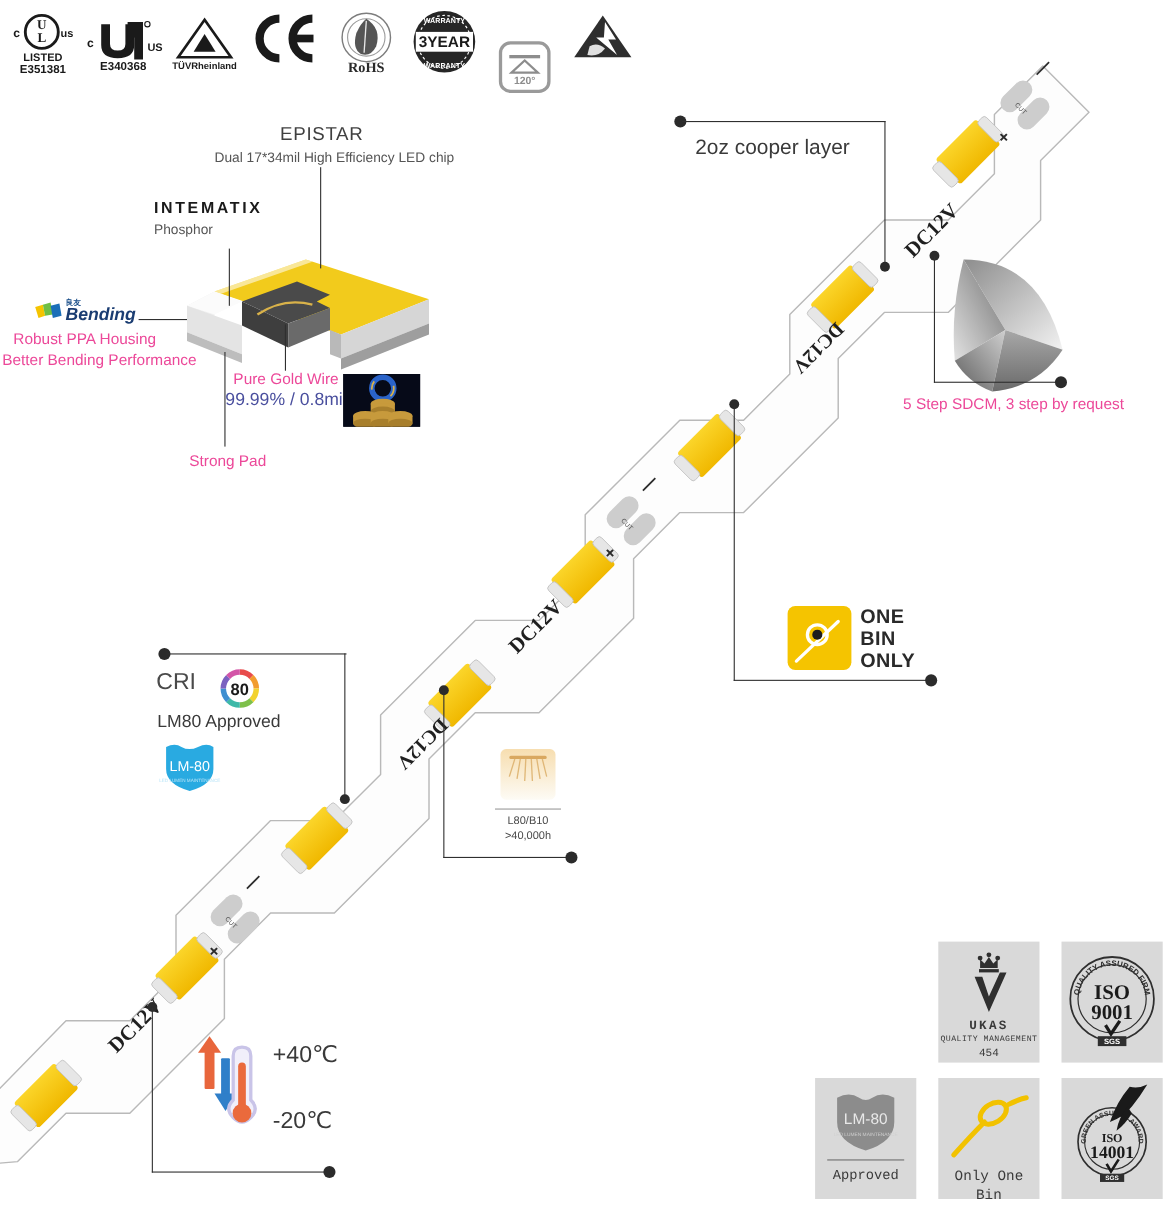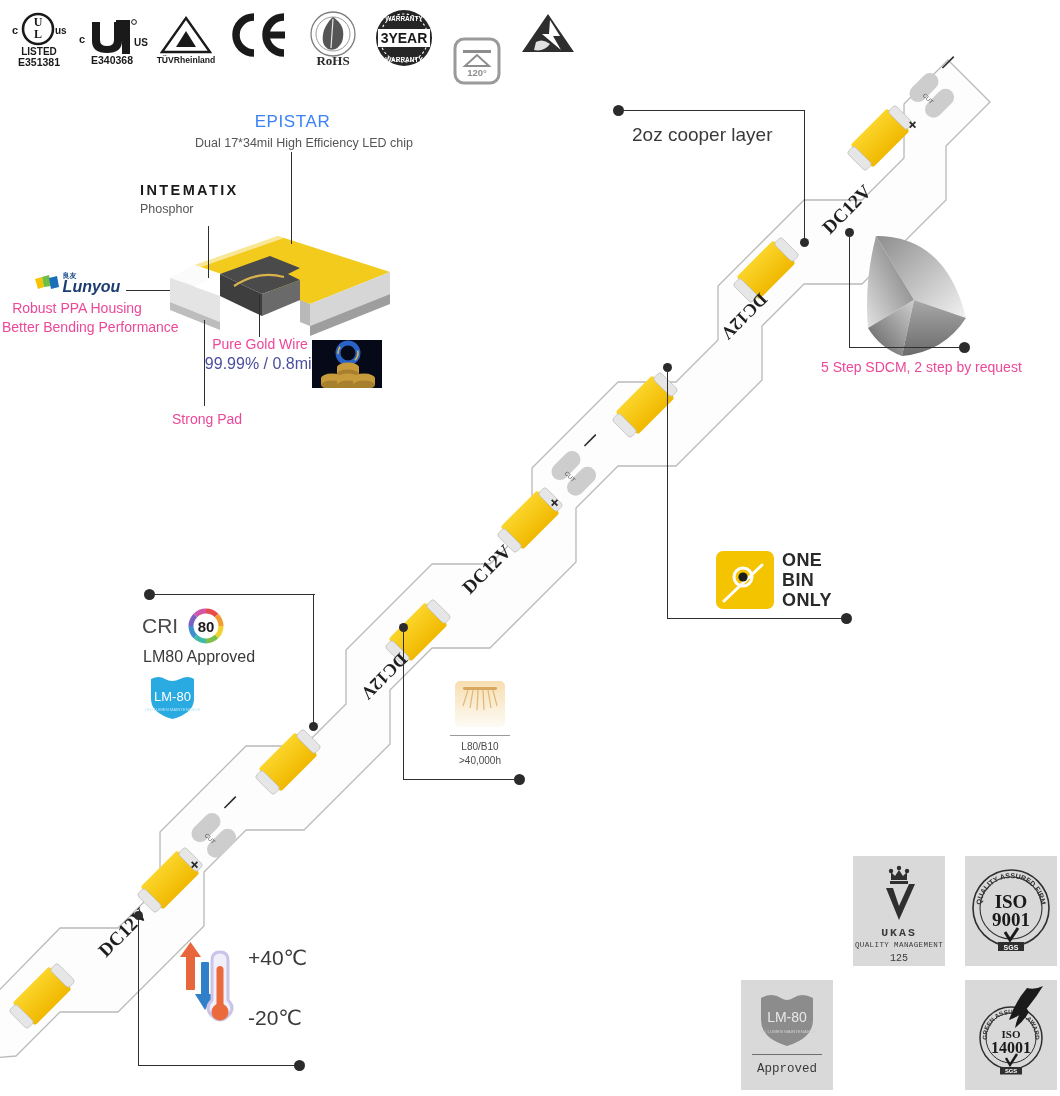--- a/index.html
+++ b/index.html
@@ -127,21 +127,21 @@
     <polygon points="160,74 240,42 240,64 160,96" fill="#d6d6d6"></polygon>
     <polygon points="160,96 240,64 240,74 160,106" fill="#9e9e9e"></polygon>
 
     <polygon points="150,70 160,74 160,96 150,92" fill="#b9b9b9"></polygon>
 
     <polygon points="45,35 128,6 134,8 51,37" fill="#ffffff" opacity="0.55"></polygon>
   </svg>
 </div>
 
 <div class="abs" style="left:195px;top:112px;width:195px;text-align:center;">
-  <div style="font-size:17px;color:#3b82f6;letter-spacing:.6px;">EPISTAR</div>
+  <div style="font-size:17px;color:#404040;letter-spacing:.6px;">EPISTAR</div>
   <div class="lbl-sm" style="margin-top:3px;">Dual 17*34mil High Efficiency LED chip</div>
 </div>
 <div class="leader v" style="left:291px;top:152px;height:92px;"></div>
 
 <div class="abs" style="left:140px;top:182px;width:135px;text-align:left;">
   <div style="font-size:14.5px;font-weight:bold;color:#1a1a1a;letter-spacing:2.4px;">
     <span>INTEMATIX</span>
   </div>
   <div class="lbl-sm" style="margin-top:3px;">Phosphor</div>
 </div>
@@ -149,21 +149,21 @@
 
 <div class="abs" style="left:2px;top:272px;width:150px;text-align:center;">
   <div style="display:flex;align-items:center;justify-content:center;gap:3px;">
     <svg width="26" height="18" viewBox="0 0 26 18">
       <path d="M1 4 L8 2 L10 12 L4 14 Z" fill="#f5c400"></path>
       <path d="M8 2 L15 0 L17 11 L10 12 Z" fill="#6fbf44"></path>
       <path d="M15 3 L23 1 L25 12 L17 14 Z" fill="#1b6fb8"></path>
     </svg>
     <div style="text-align:left;line-height:1;">
       <div style="font-size:7px;color:#1b4f8a;font-weight:bold;">良友</div>
-      <div style="font-size:16px;color:#1b3d72;font-weight:bold;font-style:italic;">Lunyou</div>
+      <div style="font-size:16px;color:#1b3d72;font-weight:bold;font-style:italic;">Bending</div>
     </div>
   </div>
   <div class="lbl" style="margin-top:4px;">Robust PPA Housing</div>
   <div class="lbl">Better Bending Performance</div>
 </div>
 <div class="leader h" style="left:126px;top:290px;width:44px;"></div>
 
 <div class="leader v" style="left:259px;top:295px;height:42px;"></div>
 <div class="abs" style="left:190px;top:335px;width:140px;text-align:center;">
   <div class="lbl">Pure Gold Wire</div>
@@ -329,21 +329,21 @@
     <path d="M14 4 Q84 4 104 86 L52 68 Z" fill="url(#c1)"></path>
     <path d="M14 4 L52 68 L6 96 Q2 50 14 4 Z" fill="url(#c2)"></path>
     <path d="M6 96 L52 68 L40 124 Q18 116 6 96 Z" fill="url(#c3)"></path>
     <path d="M52 68 L104 86 Q82 120 40 124 Z" fill="url(#c4)"></path>
   </svg>
 </div>
 <div class="dot sm" style="left:845px;top:228px;"></div>
 <div class="leader v" style="left:849px;top:233px;height:115px;"></div>
 <div class="leader h" style="left:849px;top:347px;width:114px;"></div>
 <div class="dot" style="left:959px;top:342px;"></div>
-<div class="lbl abs" style="left:821px;top:358px;font-size:14px;">5 Step SDCM, 2 step by request</div>
+<div class="lbl abs" style="left:821px;top:358px;font-size:14px;">5 Step SDCM, 3 step by request</div>
 
 <div class="abs" style="left:716px;top:551px;width:58px;height:58px;">
   <svg width="58" height="58" viewBox="0 0 58 58">
     <rect width="58" height="58" rx="7" fill="#f5c400"></rect>
     <path d="M8 50 L46 14" stroke="#fff" stroke-width="3" stroke-linecap="round"></path>
     <path d="M30 14 L50 14 L50 34" fill="none" stroke="#fff" stroke-width="0"></path>
     <path d="M36 10 Q50 12 50 24" fill="none" stroke="#fff" stroke-width="3" stroke-linecap="round" opacity="0"></path>
     <circle cx="27" cy="26" r="9" fill="none" stroke="#fff" stroke-width="3"></circle>
     <circle cx="27" cy="26" r="4.6" fill="#1d1d1d"></circle>
   </svg>
@@ -356,21 +356,21 @@
 <div class="dot sm" style="left:663px;top:363px;"></div>
 <div class="leader v" style="left:667px;top:368px;height:251px;"></div>
 <div class="leader h" style="left:667px;top:618px;width:178px;"></div>
 <div class="dot" style="left:841px;top:613px;"></div>
 
 <div class="dot" style="left:144px;top:589px;"></div>
 <div class="leader h" style="left:151px;top:594px;width:164px;"></div>
 <div class="leader v" style="left:313px;top:594px;height:132px;"></div>
 <div class="dot sm" style="left:309px;top:722px;"></div>
 
-<div class="abs" style="left:142px;top:608px;display:flex;align-items:center;gap:10px;">
+<div class="abs" style="left:142px;top:608px;display:flex;align-items:flex-start;gap:22px;">
   <span style="font-size:21px;color:#4a4a4a;">CRI</span>
   <span style="position:relative;width:36px;height:36px;display:inline-block;">
     <svg width="36" height="36" viewBox="0 0 36 36">
       <g stroke-width="5" fill="none">
         <path d="M18 3 A15 15 0 0 1 28.6 7.4" stroke="#e84b4b"></path>
         <path d="M28.6 7.4 A15 15 0 0 1 33 18" stroke="#f29c2e"></path>
         <path d="M33 18 A15 15 0 0 1 28.6 28.6" stroke="#f2d22e"></path>
         <path d="M28.6 28.6 A15 15 0 0 1 18 33" stroke="#7ec04a"></path>
         <path d="M18 33 A15 15 0 0 1 7.4 28.6" stroke="#3fb9a8"></path>
         <path d="M7.4 28.6 A15 15 0 0 1 3 18" stroke="#3f8fd0"></path>
@@ -458,21 +458,21 @@
           <circle cx="54" cy="11" r="2.2"></circle>
         <rect x="37" y="21" width="18" height="3"></rect>
         <path d="M33 28 L46 60 L62 24 L56 24 L46 46 L40 28 Z"></path>
       </g>
     </svg>
     <div class="gcap" style="font-weight:bold;letter-spacing:2px;font-size:11.5px;">
       <span>UKAS</span></div>
     <div class="gcap" style="font-size:7.5px;letter-spacing:.4px;">
       <span>QUALITY MANAGEMENT</span></div>
     <div class="gcap" style="font-size:10px;margin-top:1px;">
-      <span>125</span></div>
+      <span>454</span></div>
   </div>
 
   <div class="gbox" style="left:224px;top:0;width:92px;height:110px;">
     <svg width="92" height="110" viewBox="0 0 92 110">
       <circle cx="46" cy="52" r="38" fill="none" stroke="#2f2f2f" stroke-width="1.6"></circle>
       <circle cx="46" cy="52" r="31" fill="none" stroke="#2f2f2f" stroke-width="1.1"></circle>
       <path id="arcT" d="M16 52 A30 30 0 0 1 76 52" fill="none"></path>
       <text font-size="7.2" font-family="Liberation Sans, sans-serif" font-weight="bold" fill="#2f2f2f">
         <textPath href="#arcT" startOffset="50%" text-anchor="middle">QUALITY ASSURED FIRM</textPath></text>
       <text x="46" y="52" font-size="19" text-anchor="middle" font-family="Liberation Serif, serif" font-weight="bold" fill="#1a1a1a">ISO</text>
@@ -486,20 +486,29 @@
   <div class="gbox" style="left:0;top:124px;width:92px;height:110px;">
     <svg width="92" height="64" viewBox="0 0 92 64" style="margin-top:8px;">
       <path d="M20 10 Q31 4 40 10 Q46 14 52 10 Q61 4 72 10 L72 32 Q72 50 46 58 Q20 50 20 32 Z" fill="#8c8c8c"></path>
       <text x="46" y="34" font-size="14" text-anchor="middle" font-family="Liberation Sans, sans-serif" fill="#e8e8e8">LM-80</text>
       <text x="46" y="45" font-size="4.4" text-anchor="middle" font-family="Liberation Sans, sans-serif" fill="#cfcfcf">LED LUMEN MAINTENANCE</text>
     </svg>
     <div style="width:70px;height:1.4px;background:#6e6e6e;margin:2px auto 6px;"></div>
     <div class="gcap"><span>Approved</span></div>
   </div>
 
+  <div class="gbox" style="left:112px;top:124px;width:92px;height:110px;">
+    <svg width="92" height="76" viewBox="0 0 92 76" style="margin-top:6px;">
+      <path d="M14 64 Q30 46 42 34" stroke="#f2c200" stroke-width="4.5" fill="none" stroke-linecap="round"></path>
+      <ellipse cx="50" cy="26" rx="13" ry="8.5" fill="none" stroke="#f2c200" stroke-width="4.5" transform="rotate(-32 50 26)"></ellipse>
+      <path d="M64 18 Q74 13 80 12" stroke="#f2c200" stroke-width="4.5" fill="none" stroke-linecap="round"></path>
+    </svg>
+    <div class="gcap" style="font-size:13px;">
+      <span>Only One Bin</span></div>
+  </div>
 
   <div class="gbox" style="left:224px;top:124px;width:92px;height:110px;">
     <svg width="92" height="110" viewBox="0 0 92 110">
       <circle cx="46" cy="58" r="31" fill="none" stroke="#2f2f2f" stroke-width="1.5"></circle>
       <circle cx="46" cy="58" r="25" fill="none" stroke="#2f2f2f" stroke-width="1"></circle>
       <path id="arcE" d="M22 58 A24 24 0 0 1 70 58" fill="none"></path>
       <text font-size="6.2" font-family="Liberation Sans, sans-serif" font-weight="bold" fill="#2f2f2f">
         <textPath href="#arcE" startOffset="50%" text-anchor="middle">GREEN ASSURED AWARD</textPath></text>
       <text x="46" y="58" font-size="11" text-anchor="middle" font-family="Liberation Serif, serif" font-weight="bold" fill="#1a1a1a">ISO</text>
       <text x="46" y="73" font-size="16" text-anchor="middle" font-family="Liberation Serif, serif" font-weight="bold" fill="#1a1a1a">14001</text>

